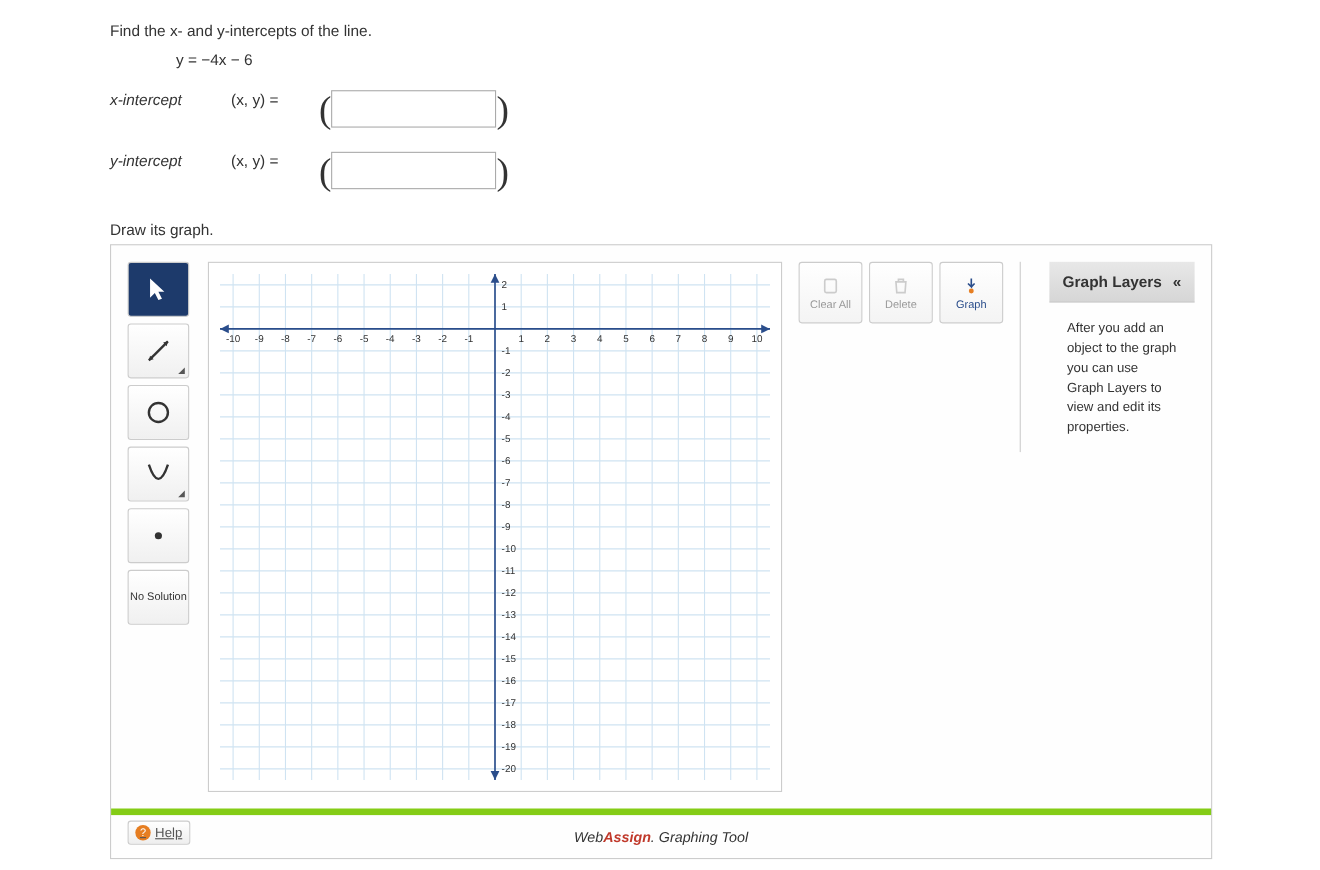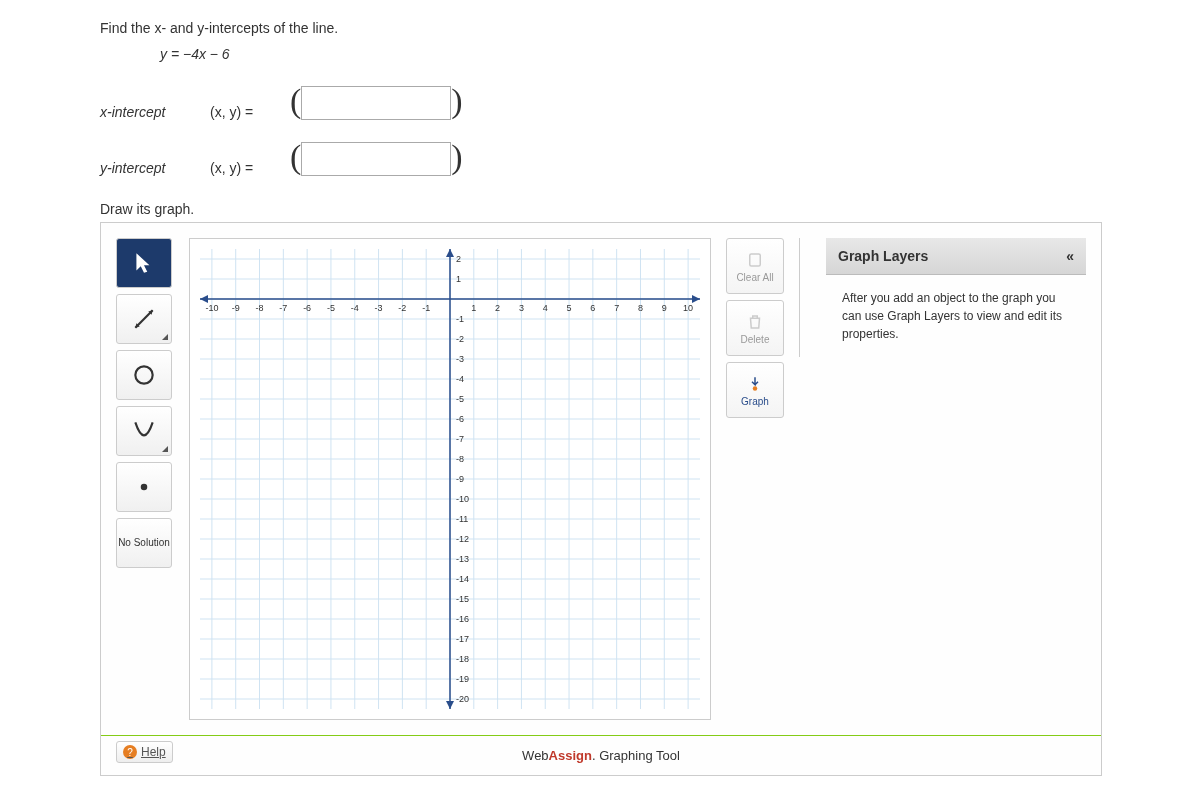--- a/index.html
+++ b/index.html
@@ -4,24 +4,24 @@
 <style>
   body {
     font-family: Arial, Helvetica, sans-serif;
     font-size: 14px;
     color: #333;
     margin: 0;
     padding: 20px 100px;
     background: #fff;
   }
   .question-text { margin-bottom: 10px; }
-  .equation { margin: 8px 0 20px 60px; font-style: italic; }
+  .equation { margin: 8px 0 20px 60px; }
   .intercept-row {
     display: flex;
-    align-items: flex-end;
+    align-items: flex-start;
     margin: 18px 0;
   }
   .intercept-label { width: 110px; font-style: italic; }
   .xy-eq { width: 80px; }
   .paren { font-size: 34px; font-family: "Times New Roman", serif; }
   .answer-input {
     border: 1px solid #aaa;
     height: 28px;
     width: 140px;
     padding: 2px 4px;
@@ -71,21 +71,21 @@
   }
   .tool-icon-svg { width:26px; height:26px; }
 
   .canvas-wrap {
     border: 1px solid #ccc;
     background: #fff;
     width: 520px;
     height: 480px;
   }
   .side-actions {
-    display:flex; flex-direction:column; gap:6px;
+    display:flex; flex-direction:row; gap:6px;
   }
   .action-btn {
     width: 56px; height: 54px;
     border:1px solid #ccc;
     border-radius:3px;
     background: linear-gradient(#fff,#f4f4f4);
     display:flex; flex-direction:column; align-items:center; justify-content:center;
     font-size:10px; color:#999;
     cursor:pointer;
   }
@@ -127,22 +127,23 @@
     color:#555;
     cursor:pointer;
   }
   .help-link .qmark {
     display:inline-flex;width:14px;height:14px;border-radius:50%;
     background:#e67e22;color:#fff;font-size:10px;align-items:center;justify-content:center;
   }
   .footer-brand {
     text-align:center;
     padding: 12px 0;
-    border-top:1px solid #84cc16;
+    border-top:6px solid #84cc16;
     font-size:13px;
+    font-style:italic;
   }
   .footer-brand b.red { color:#c0392b; }
 </style>
 </head>
 <body>
 
 <div class="question-text">Find the x- and y-intercepts of the line.</div>
 <div class="equation">y = −4x − 6</div>
 
 <div class="intercept-row">

